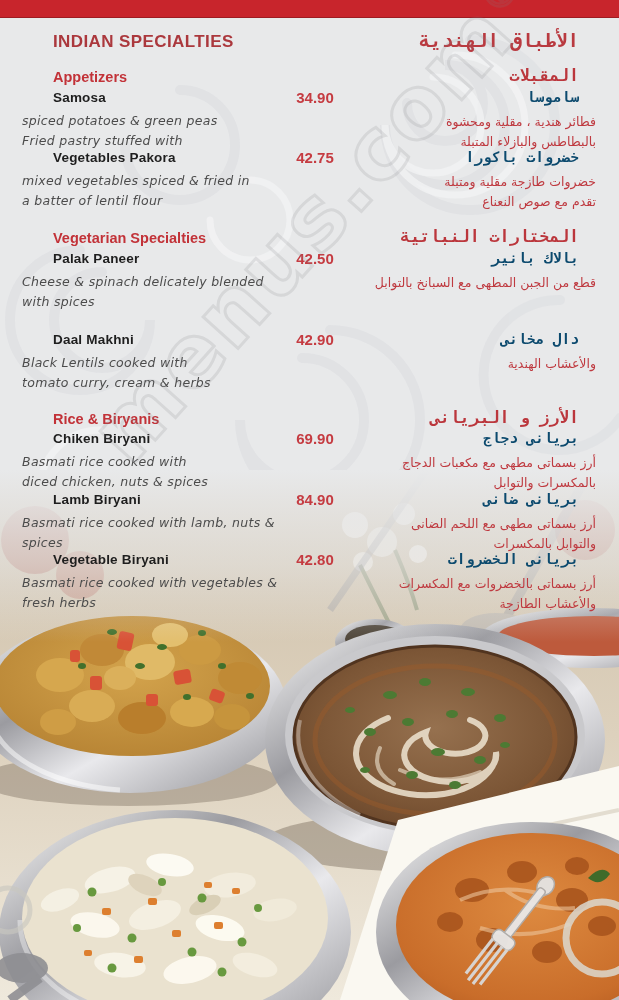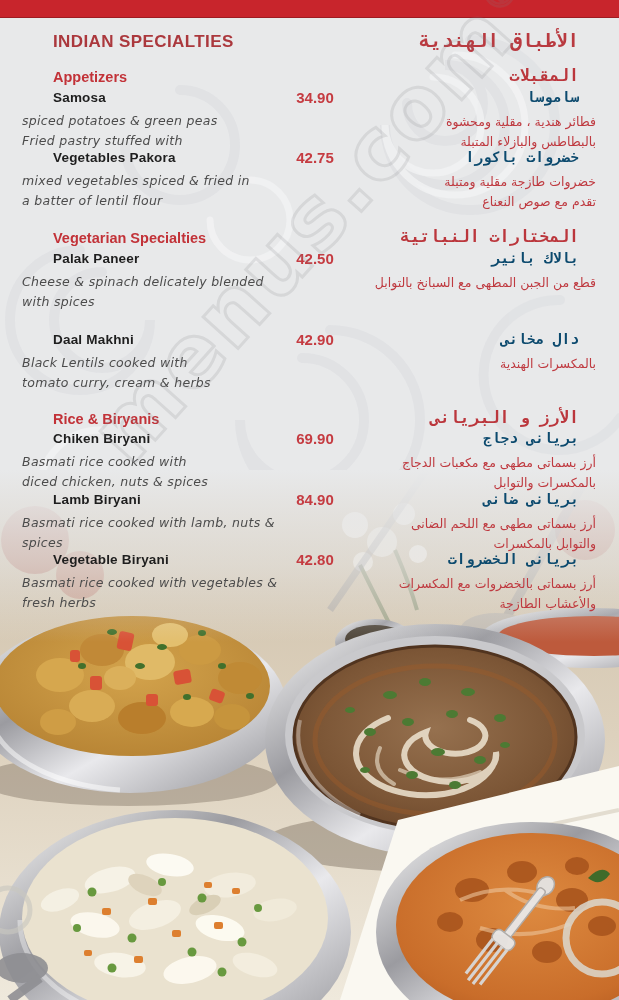--- a/index.html
+++ b/index.html
@@ -329,21 +329,21 @@
 
     <div class="block" style="top:332px">
       <span class="en-l name-en">Daal Makhni</span>
       <span class="price">42.90</span>
       <span class="ar-r name-ar">دال مخانى</span>
       <div class="desc-en">
         <div>Black Lentils cooked with</div>
         <div>tomato curry, cream &amp; herbs</div>
       </div>
       <div class="desc-ar">
-        <div>بالمكسرات الهندية</div>
+        <div>والأعشاب الهندية</div>
       </div>
     </div>
 
     <div class="block" style="top:411px">
       <span class="en-l sec-en">Rice &amp; Biryanis</span>
       <span class="ar-r sec-ar">الأرز و البريانى</span>
     </div>
 
     <div class="block" style="top:431px">
       <span class="en-l name-en">Chiken Biryani</span>

